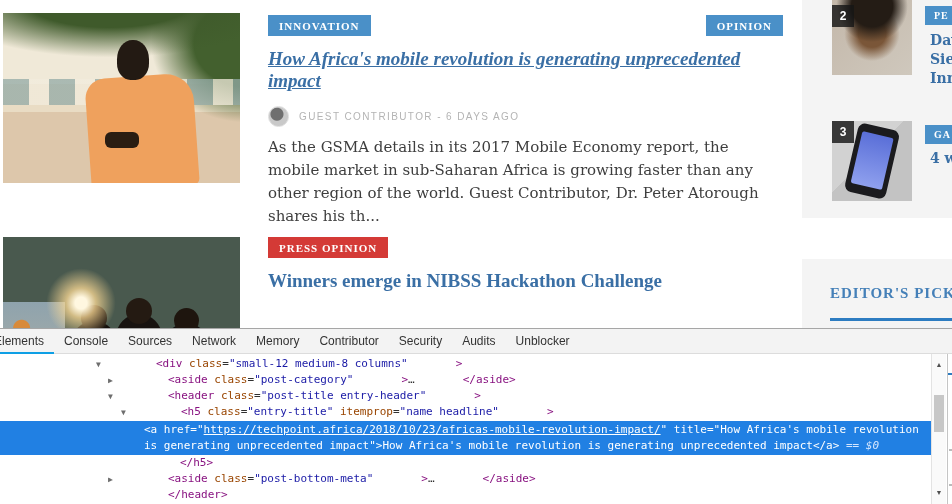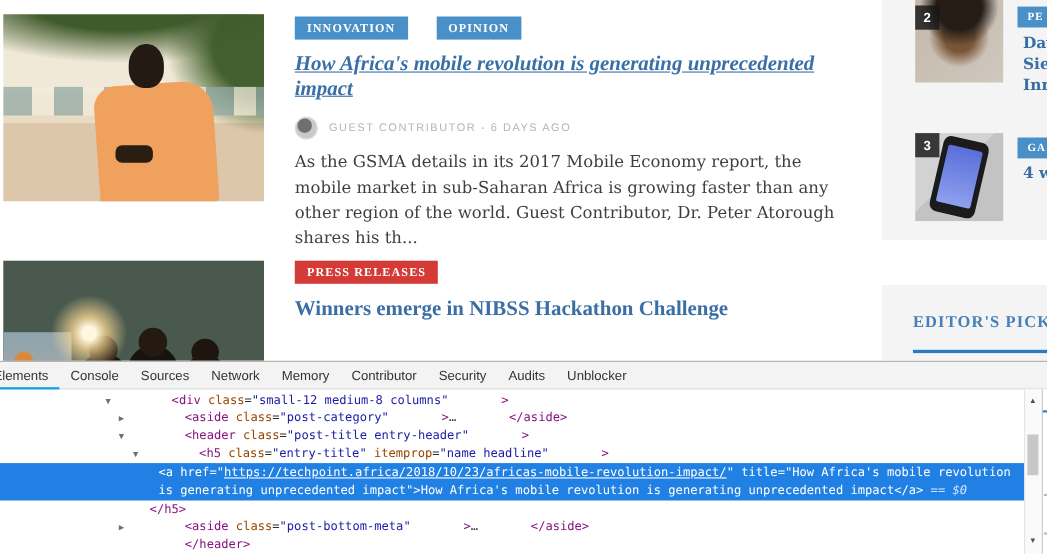--- a/index.html
+++ b/index.html
@@ -37,21 +37,21 @@
       linear-gradient(#8fa3ad,#b5b3a4);}
   .t2-flare{position:absolute;left:18%;top:18%;width:70px;height:70px;border-radius:50%;
     background:radial-gradient(circle,#fff7e0 0 12%, rgba(255,220,150,.75) 30%, rgba(255,220,150,0) 70%);}
   .t2-p1{position:absolute;left:33%;top:40%;width:26px;height:26px;background:#1c140e;border-radius:50%;box-shadow:0 26px 0 10px #14100c;}
   .t2-p2{position:absolute;left:52%;top:36%;width:26px;height:26px;background:#241a12;border-radius:50%;box-shadow:0 26px 0 10px #181310;}
   .t2-p3{position:absolute;left:72%;top:42%;width:25px;height:25px;background:#1e150e;border-radius:50%;box-shadow:0 24px 0 9px #161210;}
 
   .art-body{position:absolute;left:268px;width:515px;}
   .art1{top:15px;}
   .art2{top:237px;}
-  .tagrow{display:flex;gap:26px;}
+  .tagrow{display:flex;gap:13px;justify-content:space-between;}
   .cat-tag{display:inline-block;color:#fff;font-family:"Liberation Serif",serif;font-weight:700;
     font-size:11px;letter-spacing:1px;padding:5px 11px 4px 11px;}
   .tag-blue{background:#4a90c8;}
   .tag-red{background:#d43a36;}
   .entry-title{margin-top:12px;font-family:"Liberation Serif",serif;font-weight:700;font-size:19px;color:#3a6fa5;cursor:pointer;}
   .underlined{text-decoration:underline;font-style:italic;}
   .author-row{margin-top:13px;display:flex;align-items:center;gap:10px;height:22px;}
   .avatar{width:21px;height:21px;border-radius:50%;
     background:radial-gradient(circle at 42% 38%, #6f6f6f 0 6px, #c9c9c9 7px);border:1px solid #ddd;box-sizing:border-box;}
   .press-icon{width:21px;height:21px;border-radius:50%;position:relative;
@@ -142,21 +142,21 @@
   <div class="thumb thumb2">
     <div class="t2-mural"></div>
     <div class="t2-p1"></div>
     <div class="t2-p2"></div>
     <div class="t2-p3"></div>
 
     <div class="t2-flare"></div>
   </div>
   <div class="art-body art2">
     <div class="tagrow">
-        <span class="cat-tag tag-red">PRESS RELEASES</span>
+        <span class="cat-tag tag-red">PRESS OPINION</span>
       </div>
     <div class="entry-title">Winners emerge in NIBSS Hackathon Challenge</div>
   </div>
 
   <div class="rail-card rail1">
     <div class="side-img img-portrait"></div>
     <div class="rank-badge rank2">2</div>
     <div class="side-tag stag2">PE</div>
     <div class="side-title stitle2">
         <div>Dav</div>
@@ -194,21 +194,21 @@
     </div>
   <div class="dt-code">
       <div class="code-line" style="padding-left: 96px;"><span class="arrow">▼</span><span class="tg">&lt;div</span><span class="at"> class</span><span class="pn">=</span><span class="vl">"small-12 medium-8 columns"</span><span class="tg">&gt;</span></div>
       <div class="code-line" style="padding-left: 108px;"><span class="arrow">▶</span><span class="tg">&lt;aside</span><span class="at"> class</span><span class="pn">=</span><span class="vl">"post-category"</span><span class="tg">&gt;</span><span class="el">…</span><span class="tg">&lt;/aside&gt;</span></div>
       <div class="code-line" style="padding-left: 108px;"><span class="arrow">▼</span><span class="tg">&lt;header</span><span class="at"> class</span><span class="pn">=</span><span class="vl">"post-title entry-header"</span><span class="tg">&gt;</span></div>
       <div class="code-line" style="padding-left: 121px;"><span class="arrow">▼</span><span class="tg">&lt;h5</span><span class="at"> class</span><span class="pn">=</span><span class="vl">"entry-title"</span><span class="at"> itemprop</span><span class="pn">=</span><span class="vl">"name headline"</span><span class="tg">&gt;</span></div>
       <div class="sel-block">
         <div class="code-line" style="padding-left: 132px;"><span class="sp"></span><span class="w">&lt;a href="</span><span class="wu">https://techpoint.africa/2018/10/23/africas-mobile-revolution-impact/</span><span class="w">" title="How Africa's mobile revolution</span></div>
         <div class="code-line" style="padding-left: 132px;"><span class="sp"></span><span class="w">is generating unprecedented impact"&gt;How Africa's mobile revolution is generating unprecedented impact&lt;/a&gt;</span><span class="wd"> == $0</span></div>
       </div>
-      <div class="code-line" style="padding-left: 76px;"><span class="sp"></span><span class="tg">&lt;/h5&gt;</span></div>
+      <div class="code-line" style="padding-left: 120px;"><span class="sp"></span><span class="tg">&lt;/h5&gt;</span></div>
       <div class="code-line" style="padding-left: 108px;"><span class="arrow">▶</span><span class="tg">&lt;aside</span><span class="at"> class</span><span class="pn">=</span><span class="vl">"post-bottom-meta"</span><span class="tg">&gt;</span><span class="el">…</span><span class="tg">&lt;/aside&gt;</span></div>
       <div class="code-line" style="padding-left: 108px;"><span class="sp"></span><span class="tg">&lt;/header&gt;</span></div>
       <div class="code-line" style="padding-left: 108px;"></div>
     </div>
   <div class="dt-scroll">
     <div class="sb-arrow sb-up">▲</div>
     <div class="sb-thumb"></div>
     <div class="sb-arrow sb-dn">▼</div>
   </div>
   <div class="dt-sliver">

